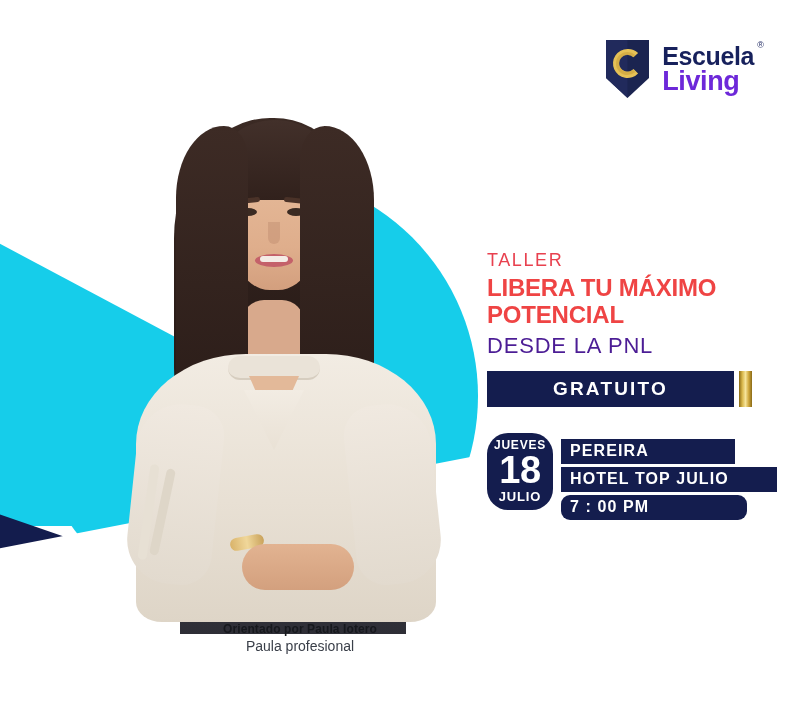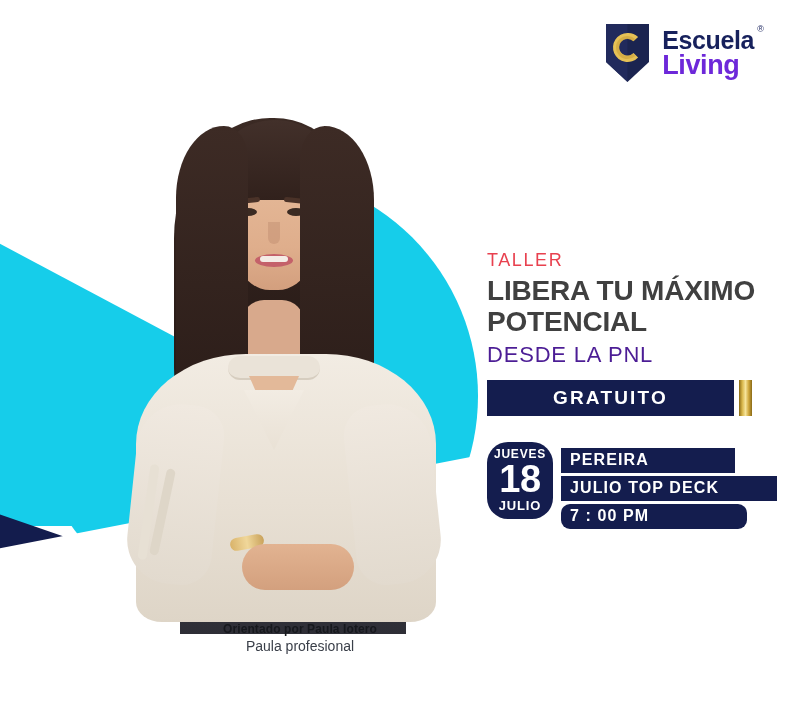--- a/index.html
+++ b/index.html
@@ -311,21 +311,21 @@
     height: 88px;
     background: #ded6c8;
     border-radius: 5px;
     transform: rotate(12deg);
   }
 
   
   .logo {
     position: absolute;
     right: 46px;
-    top: 22px;
+    top: 38px;
     display: flex;
     align-items: center;
     gap: 11px;
   }
   .logo-shield { width: 47px; height: 62px; display: block; }
   .logo-words {
     display: flex;
     flex-direction: column;
     line-height: 0.97;
     position: relative;
@@ -358,23 +358,23 @@
     width: 290px;
   }
   .kicker {
     font-size: 18px;
     font-weight: normal;
     color: #e8414f;
     letter-spacing: 1.6px;
     margin: 0 0 4px 0;
   }
   .headline {
-    font-size: 28px;
-    font-weight: bold;
-    color: #404040;
+    font-size: 24px;
+    font-weight: bold;
+    color: #ef4444;
     letter-spacing: -0.2px;
     line-height: 1.11;
     margin: 0;
   }
   .subkicker {
     font-size: 22px;
     color: #4c1d95;
     letter-spacing: 0.8px;
     margin: 5px 0 12px 0;
   }
@@ -551,21 +551,21 @@
     </div>
 
     <div class="date-row">
       <div class="date-box">
         <div class="date-dow">JUEVES</div>
         <div class="date-num">18</div>
         <div class="date-mon">JULIO</div>
       </div>
       <div class="venue-stack">
         <span class="venue-bar city">PEREIRA</span>
-        <span class="venue-bar place">JULIO TOP DECK</span>
+        <span class="venue-bar place">HOTEL TOP JULIO</span>
         <span class="venue-bar time">7 : 00 PM</span>
       </div>
     </div>
   </div>
 
   <div class="caption">
     <p class="caption-main">Orientado por Paula Iotero</p>
     <p class="caption-sub">Paula profesional</p>
   </div>
 

